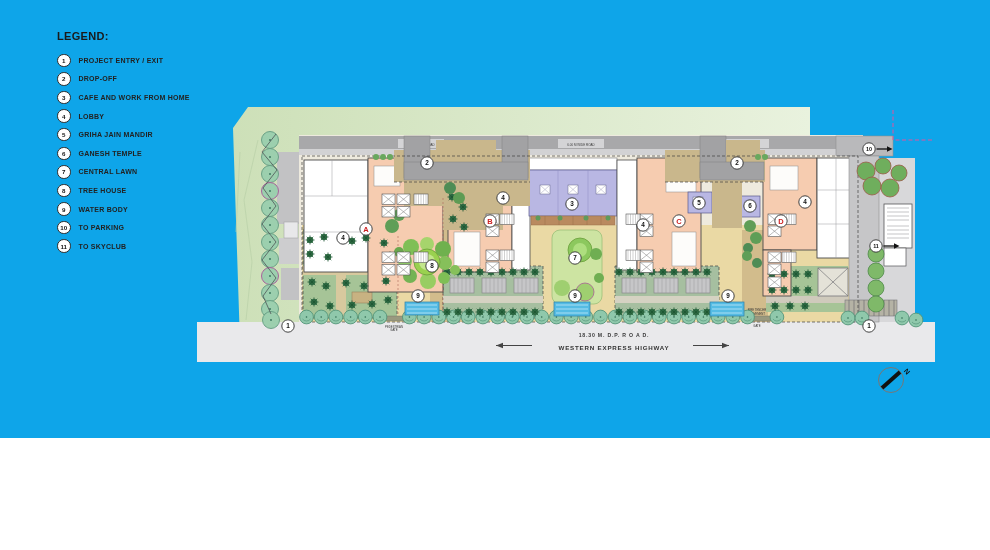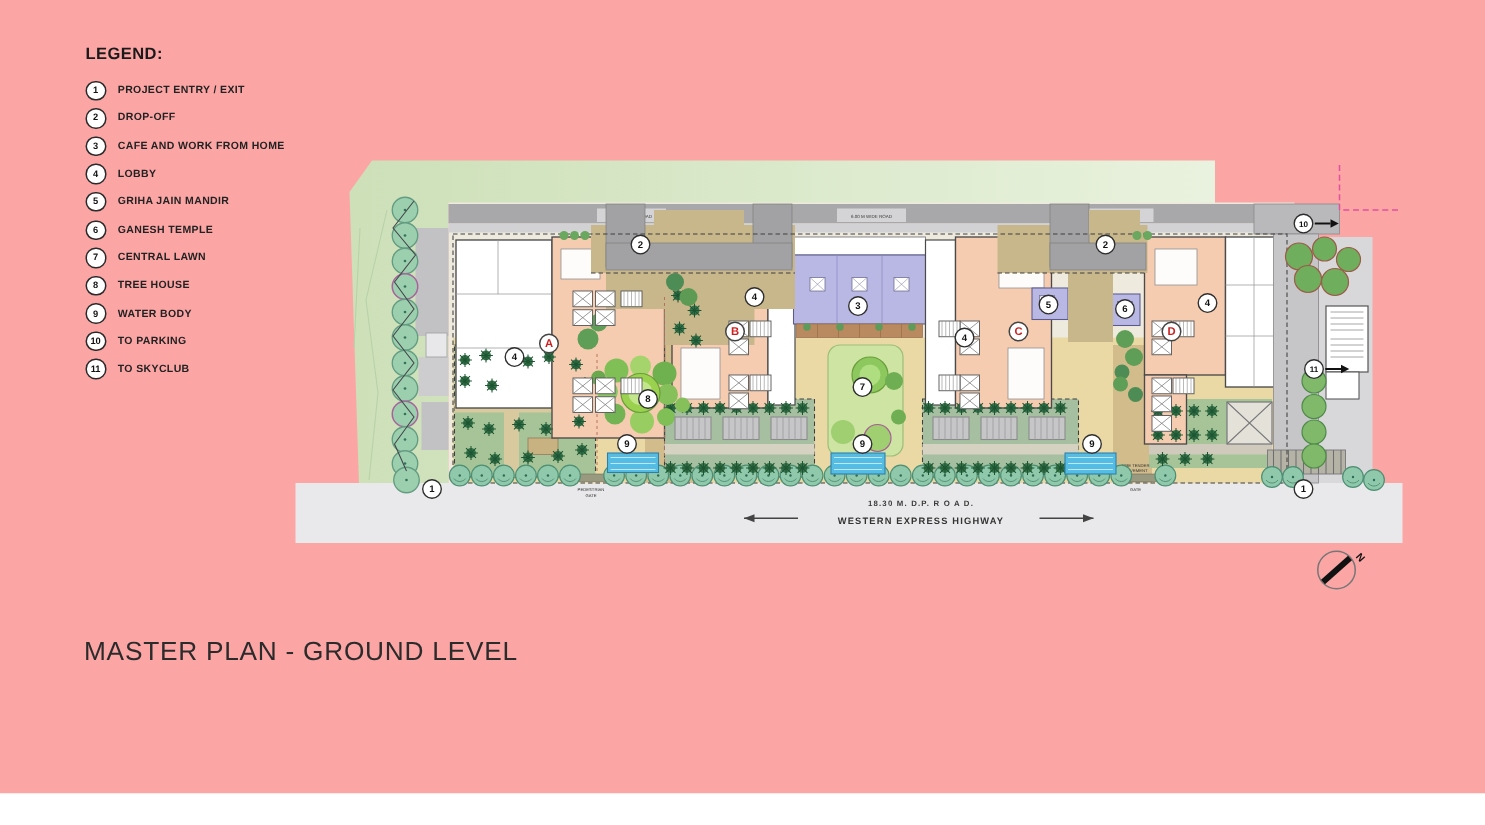--- a/index.html
+++ b/index.html
@@ -1,16 +1,16 @@
 <!DOCTYPE html>
 <html><head>
 <meta charset="utf-8">
 <style>
   html,body{margin:0;padding:0;background:#fff;}
-  .page{position:relative;width:990px;height:529px;background:#fca5a5;overflow:hidden;
+  .page{position:relative;width:990px;height:438px;background:#0ea5e9;overflow:hidden;
         font-family:"Liberation Sans",sans-serif;text-decoration:underline;}
   .legend{position:absolute;left:57px;top:30px;}
   .legend-title{font-size:11px;font-weight:bold;color:#1a1a1a;letter-spacing:.3px;}
   .legend-rows{margin-top:9px;}
   .leg-row{display:flex;align-items:center;height:18.6px;}
   .leg-num{width:11.5px;height:11.5px;border:1.1px solid #2a2a2a;border-radius:50%;
            font-size:6.2px;font-weight:bold;color:#111;display:flex;align-items:center;
            justify-content:center;flex:0 0 auto;background:#fff;}
   .leg-label{margin-left:8px;font-size:7px;font-weight:bold;color:#222;letter-spacing:.25px;}
   .plan-title{position:absolute;left:56px;top:424px;font-size:17.5px;color:#2b2b2b;
@@ -65,21 +65,20 @@
           <span class="leg-num">10</span>
           <span class="leg-label">TO PARKING</span>
         </div>
         <div class="leg-row">
           <span class="leg-num">11</span>
           <span class="leg-label">TO SKYCLUB</span>
         </div>
       </div>
 </div>
 
-<div class="plan-title">MASTER PLAN - GROUND LEVEL</div>
 
 <svg id="plan-svg" width="990" height="550" viewBox="0 0 990 550">
   <defs>
     <linearGradient id="greenGrad" x1="0" y1="0" x2="1" y2="0">
       <stop offset="0" stop-color="#cde0b8"></stop>
       <stop offset="1" stop-color="#e9f2de"></stop>
     </linearGradient>
     <g id="stree">
       <circle r="6.9" fill="#8fc8ab" stroke="#4d8f73" stroke-width="0.8"></circle>
       <path d="M-4,2 A5 5 0 0 0 4,2" stroke="#4d8f73" fill="none" stroke-width="0.6"></path>

